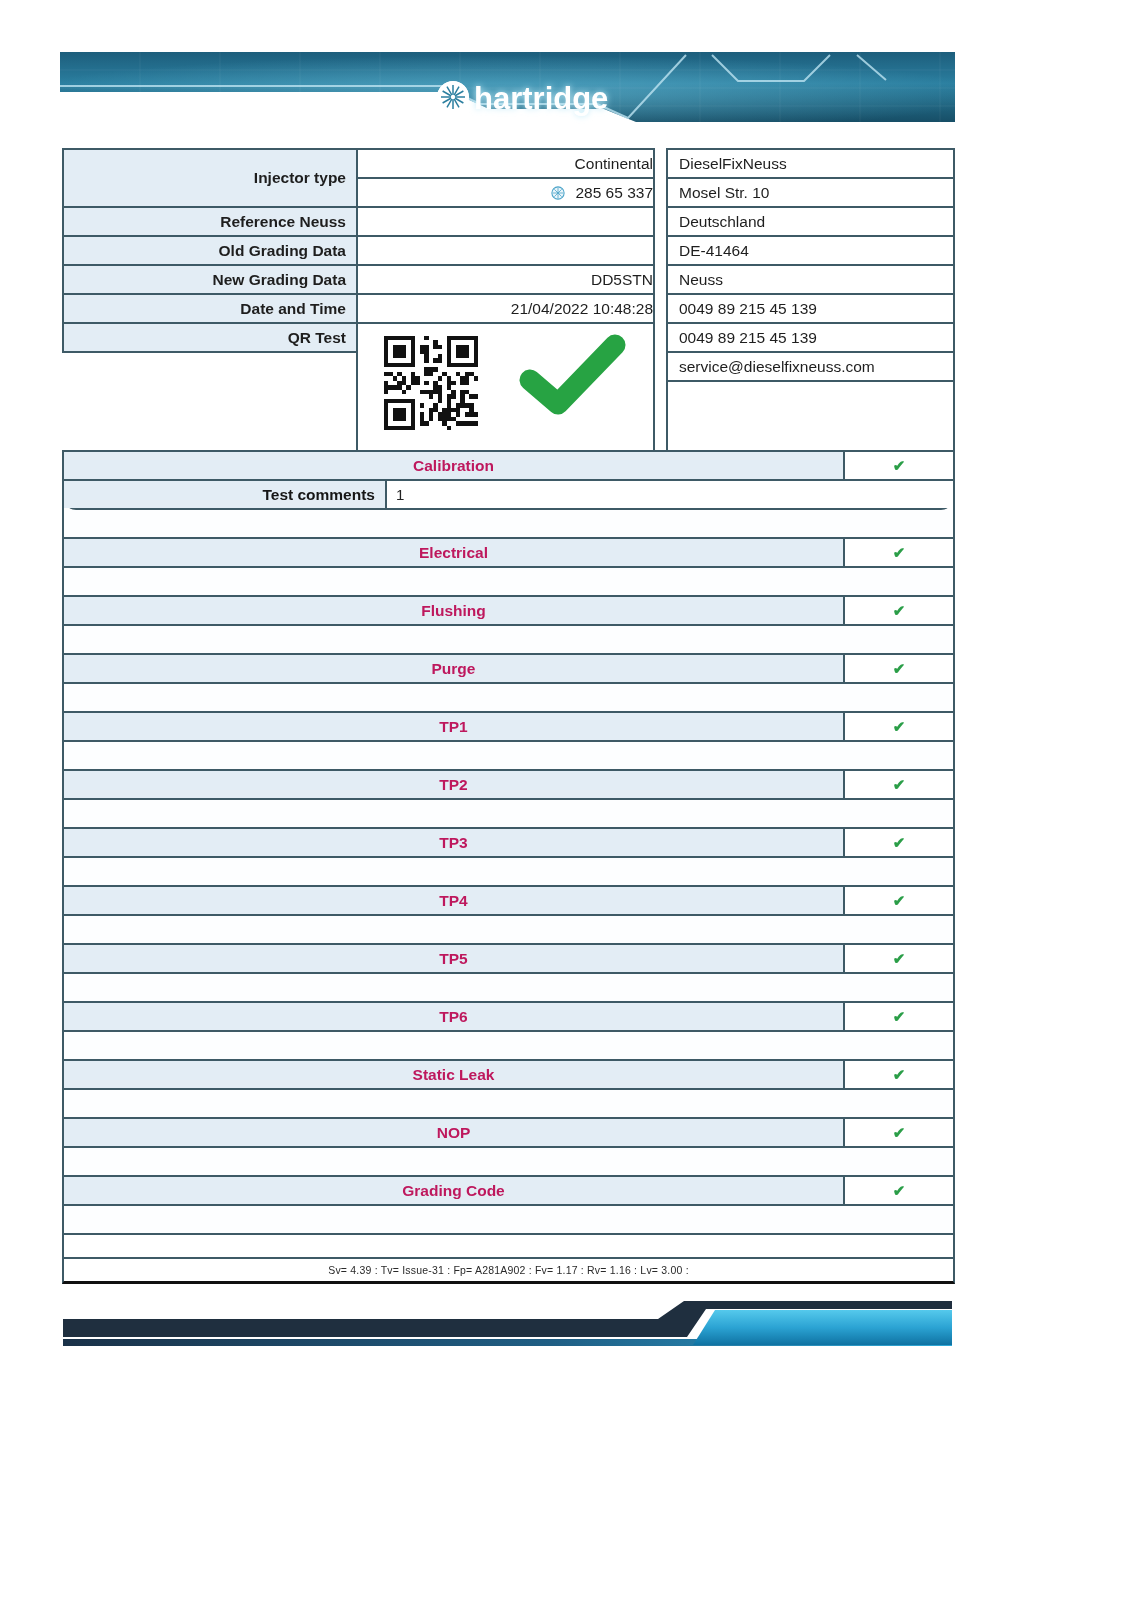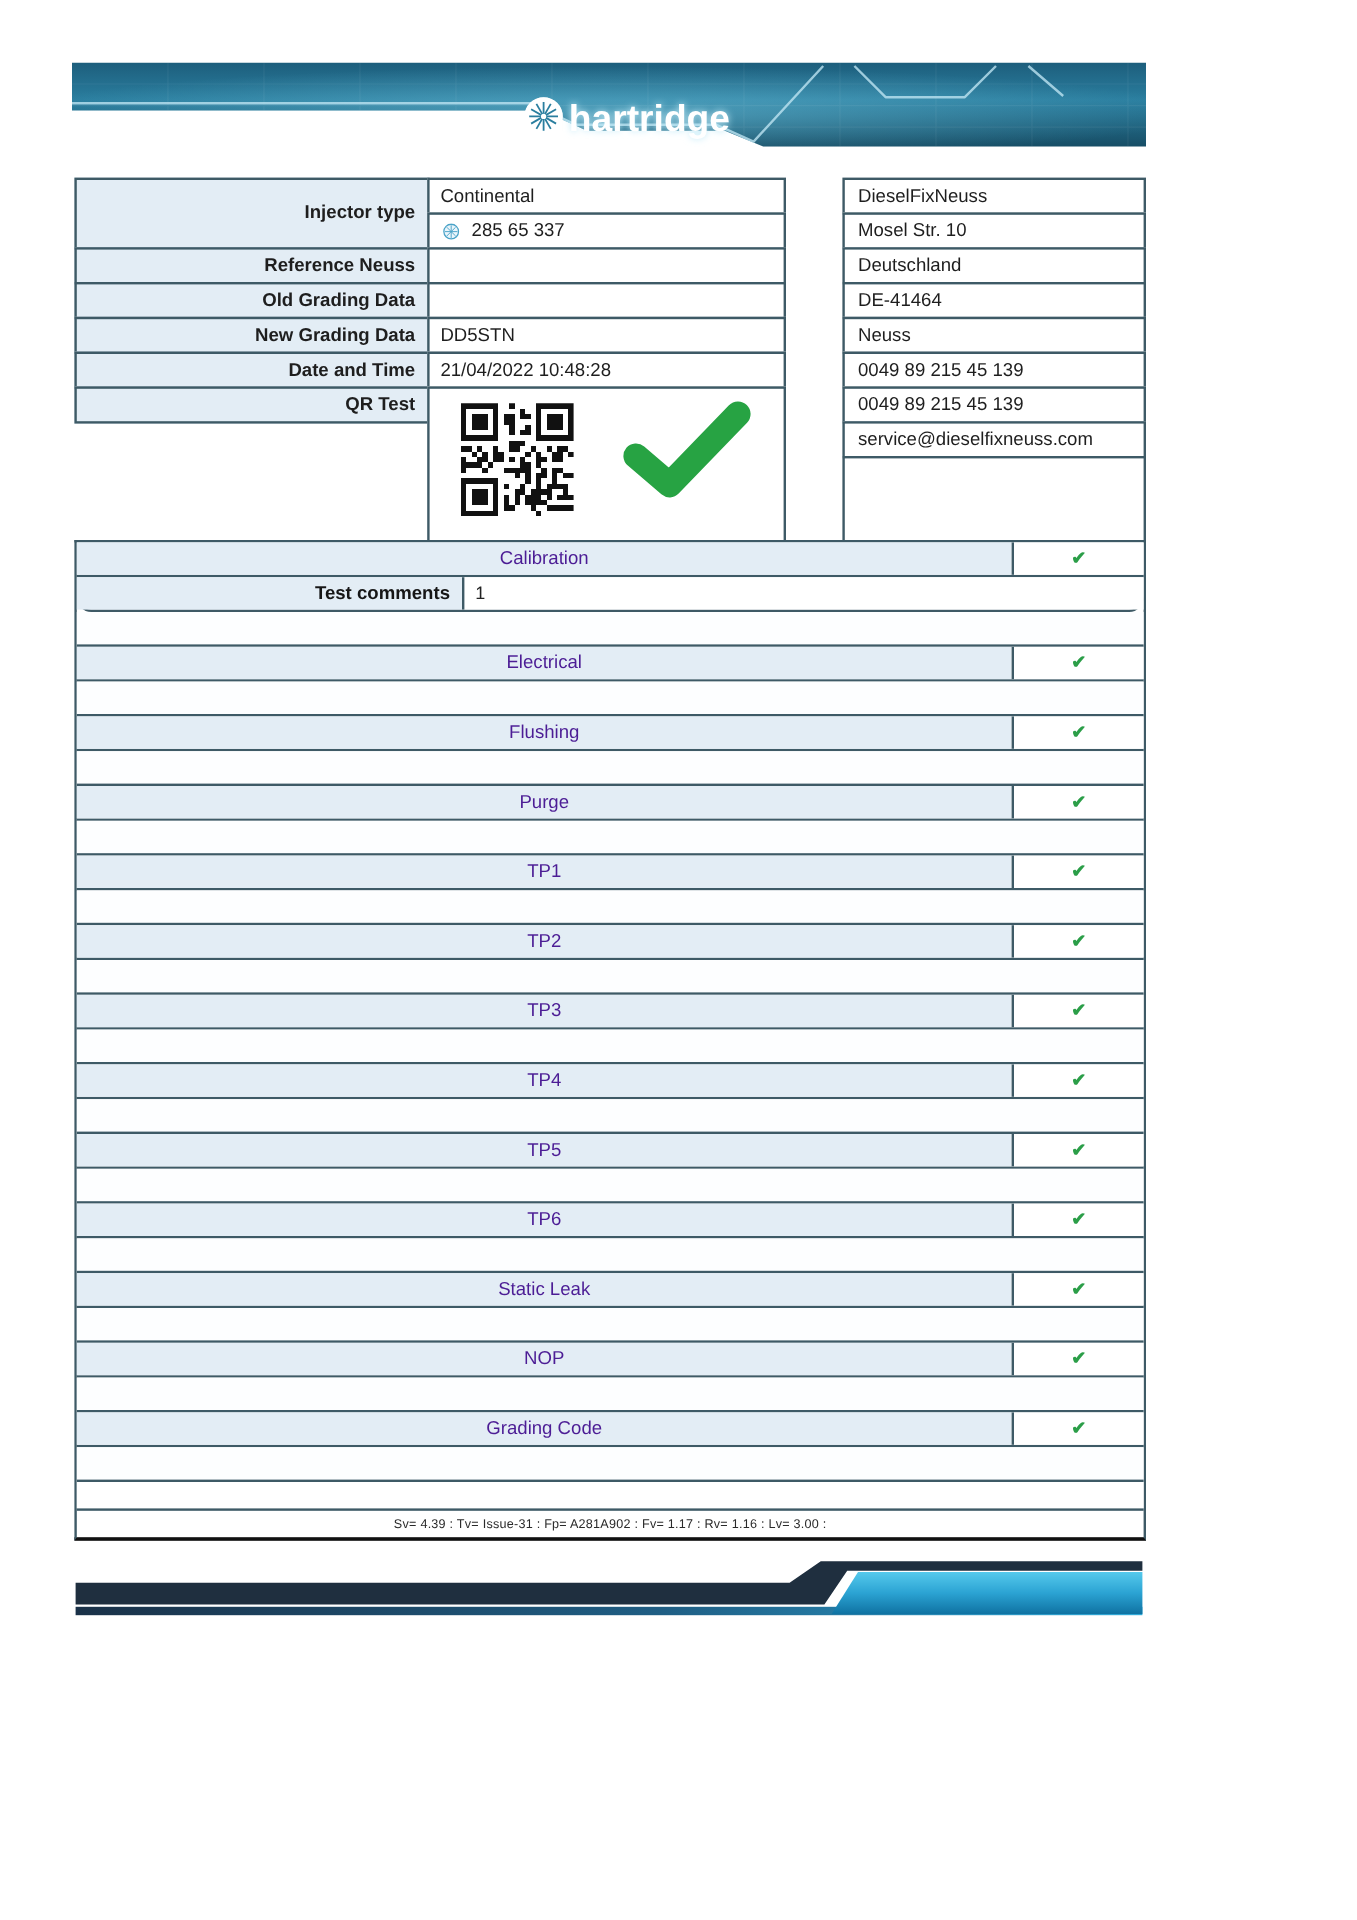--- a/index.html
+++ b/index.html
@@ -12,35 +12,35 @@
 
   
   .col{position:absolute;}
   .cell{box-sizing:border-box;border:2px solid #3e5a66;margin-top:-2px;
         display:flex;align-items:center;font-size:15.5px;color:#1e1e1e;background:#fff;padding-left:21px;}
   .info-labels{left:62px;top:150px;width:296px;}
   .info-labels .cell{background:#e3edf5;justify-content:flex-end;
         padding-right:10px;font-weight:bold;height:31px;text-align:right;}
   .info-labels .double{height:60px;}
   .info-values{left:356px;top:150px;width:299px;}
-  .info-values .cell{height:31px;padding-left:9px;}
+  .info-values .cell{height:31px;padding-left:9px;justify-content:flex-end;}
   .info-values .qr-cell{height:131px;position:relative;padding:0;}
   .bold-val{font-weight:normal;}
   .mini-wheel{margin-right:10px;flex:0 0 auto;margin-left:2px;}
 
   .addr-table{left:666px;top:150px;width:289px;}
-  .addr-table .cell{height:31px;padding-left:11px;margin-left:36px;}
+  .addr-table .cell{height:31px;padding-left:11px;}
   .addr-table .addr-tail{height:73px;}
 
   
   .tests-table{position:absolute;left:62px;top:450px;width:893px;box-sizing:border-box;
         border:2px solid #3e5a66;border-bottom:3px solid #101010;background:#ffffff;}
   .sec-row{display:flex;height:29px;box-sizing:border-box;border-bottom:2px solid #3e5a66;}
   .sec-label{flex:1;background:#e3edf5;display:flex;align-items:center;justify-content:center;
-        font-weight:normal;font-size:15.5px;color:#4c1d95;}
+        font-weight:bold;font-size:15.5px;color:#be185d;}
   .sec-check{width:110px;box-sizing:border-box;border-left:2px solid #3e5a66;background:#fff;
         display:flex;align-items:center;justify-content:center;}
   .check{color:#2b9e48;font-size:15px;font-weight:bold;line-height:1;}
   .empty-row{height:29px;box-sizing:border-box;border-bottom:2px solid #3e5a66;background:#fdfeff;}
   .comments-row{display:flex;height:29px;box-sizing:border-box;border-bottom:2px solid #3e5a66;border-radius:12px;}
   .comments-label{width:321px;box-sizing:border-box;background:#e3edf5;display:flex;align-items:center;
         justify-content:flex-end;padding-right:10px;font-weight:bold;font-size:15.5px;color:#161616;}
   .comments-value{flex:1;box-sizing:border-box;border-left:2px solid #3e5a66;display:flex;
         align-items:center;padding-left:9px;font-size:15px;color:#222;background:#fff;}
   .tests-spacer{height:22px;background:#fff;}

